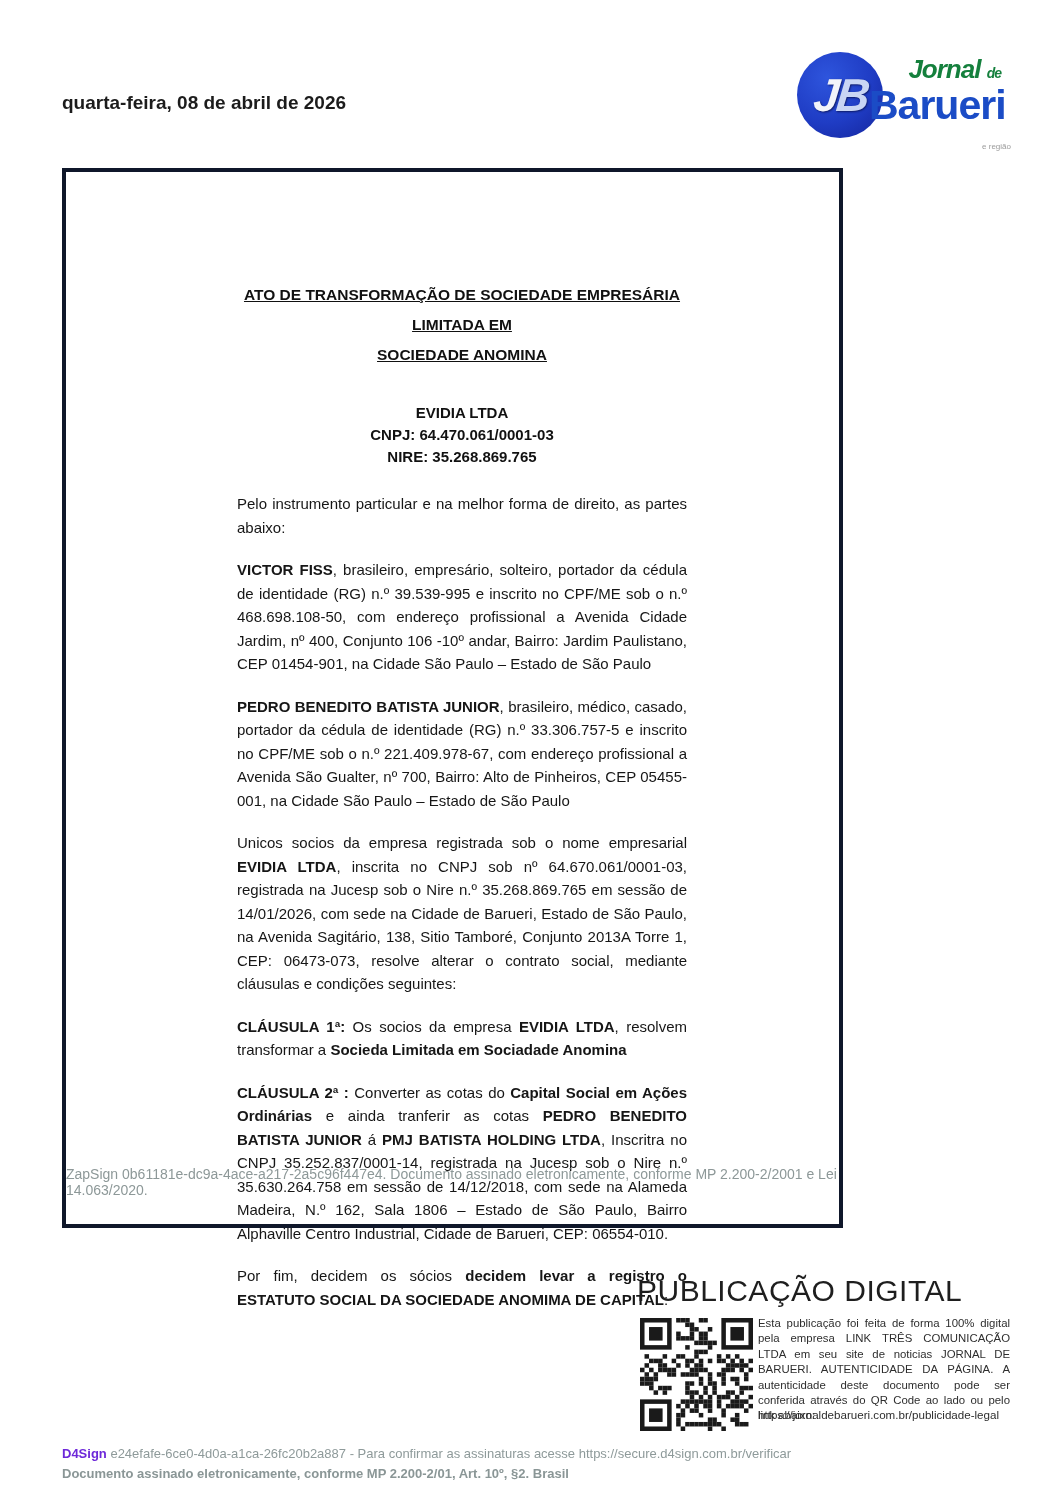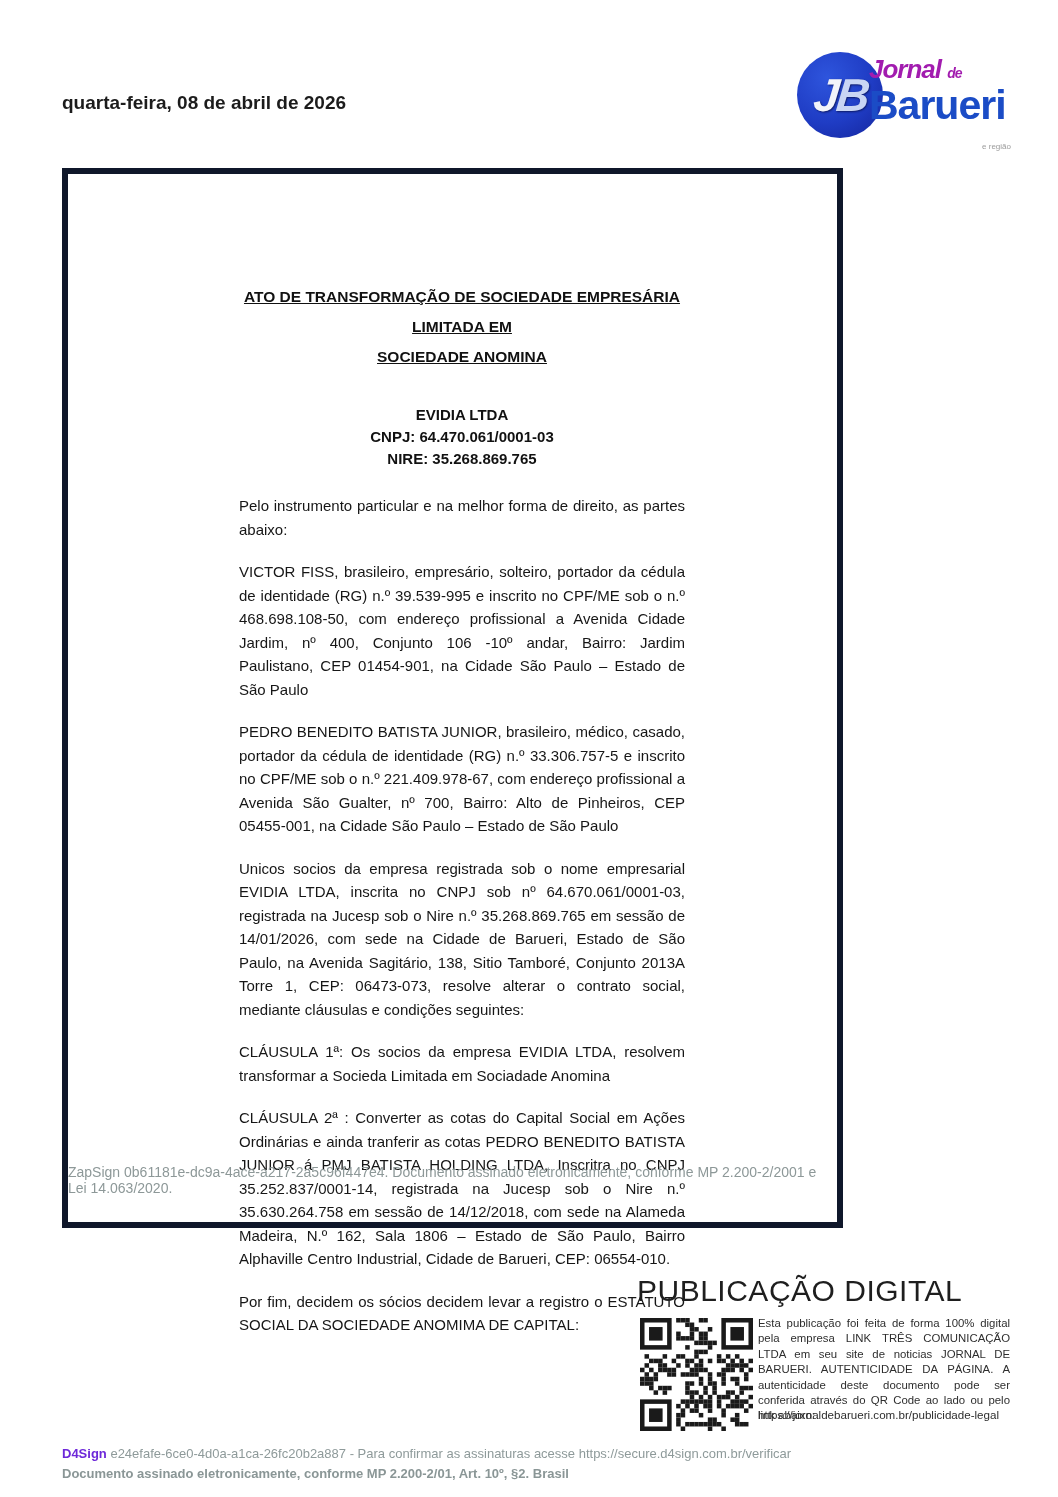--- a/index.html
+++ b/index.html
@@ -11,38 +11,38 @@
 
   .logo { position:absolute; left:797px; top:50px; width:220px; height:100px; }
   .logo-circle { position:absolute; left:0; top:2px; width:86px; height:86px; border-radius:50%;
                  background:radial-gradient(circle at 35% 30%, #2e55dd 0%, #1f3cc4 55%, #14249a 100%);
                  display:flex; align-items:center; justify-content:center; }
   .logo-circle .jb { font-style:italic; font-weight:bold; font-size:46px; transform:skewX(-6deg);
                      letter-spacing:-3px; }
   .logo-circle .j { color:#f2f4fa; text-shadow:1px 1px 2px #0e1a66; }
   .logo-circle .b { color:#c9d5f4; text-shadow:1px 1px 2px #0e1a66; }
   .logo-text { position:absolute; left:72px; top:6px; width:148px; }
-  .logo-line1 { padding-right:16px; font-style:italic; font-weight:bold;
-                font-size:26px; color:#a21caf; line-height:26px; letter-spacing:-1px; }
+  .logo-line1 { text-align:right; padding-right:16px; font-style:italic; font-weight:bold;
+                font-size:26px; color:#15803d; line-height:26px; letter-spacing:-1px; }
   .logo-de { font-size:14px; }
   .logo-line2 { font-weight:bold; font-size:41px; color:#1b4cc6;
                 line-height:38px; letter-spacing:-1px; }
   .logo-tag { text-align:right; padding-right:6px; font-size:8px; color:#9b9b9b; margin-top:18px; }
 
   
   .doc-box { position:absolute; left:62px; top:168px; width:781px; height:1060px;
-             border:6px solid #0f172a; background:#fff; }
+             border:4px solid #0f172a; background:#fff; }
   .doc-content { padding:108px 152px 0 171px; }
   .doc-title { text-align:center; font-weight:bold; font-size:15.5px; line-height:30px; color:#111; }
   .doc-title .t-line { text-decoration:underline; }
   .company { margin-top:32px; text-align:center; font-weight:bold; font-size:15px;
              line-height:22px; color:#111; }
   .paragraphs { margin-top:24px; }
   .para { font-size:15px; line-height:23.5px; text-align:justify; margin:0 0 19px 0; color:#161616; }
-  .para b { font-weight:normal; }
+  .para b { font-weight:bold; }
   .zapsign { position:absolute; left:0; right:0; bottom:26px; 
              font-size:14px; color:#8d9898; }
 
   
   .pub-heading { position:absolute; left:637px; top:1274px; font-size:30px; letter-spacing:0.5px;
                  color:#1e1e1e; white-space:nowrap; }
   .qr { position:absolute; left:640px; top:1318px; width:113px; height:113px; }
   .pub-body { position:absolute; left:758px; top:1316px; width:252px; font-size:11.4px;
               line-height:15.4px; color:#2e2e2e; text-align:justify; }
   .pub-link { position:absolute; left:758px; top:1408px; font-size:11.6px; color:#2e2e2e; }

